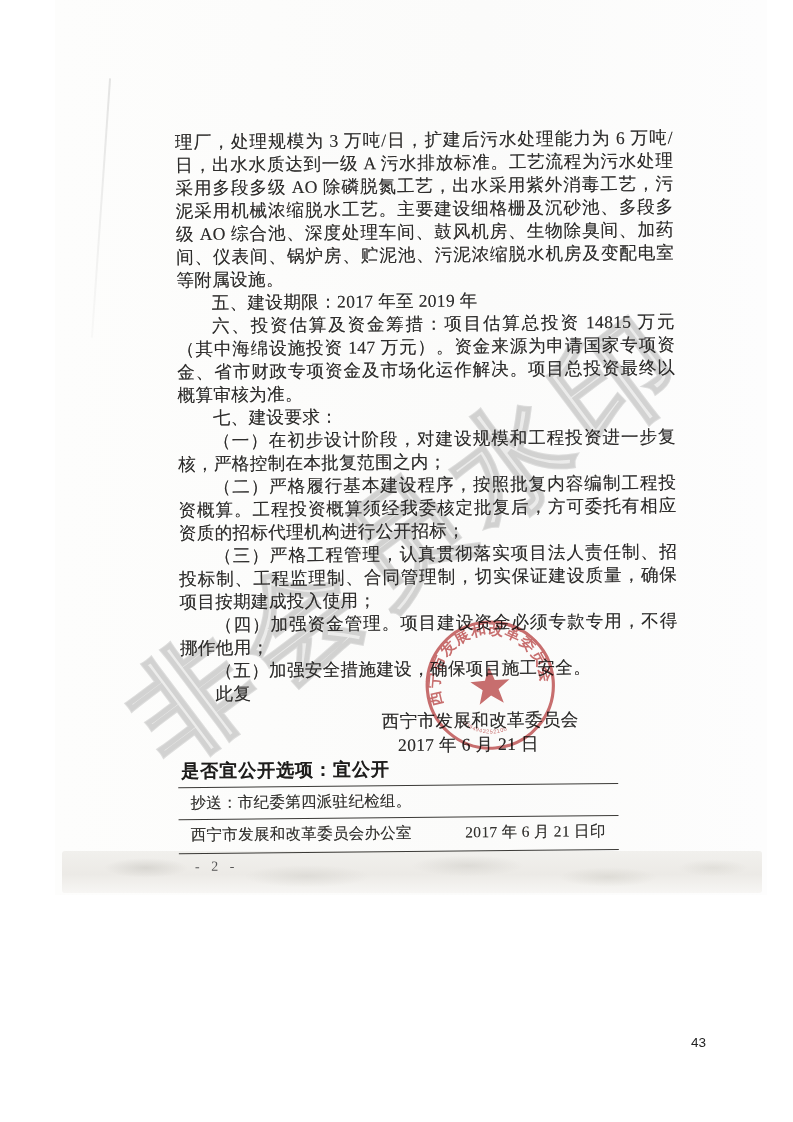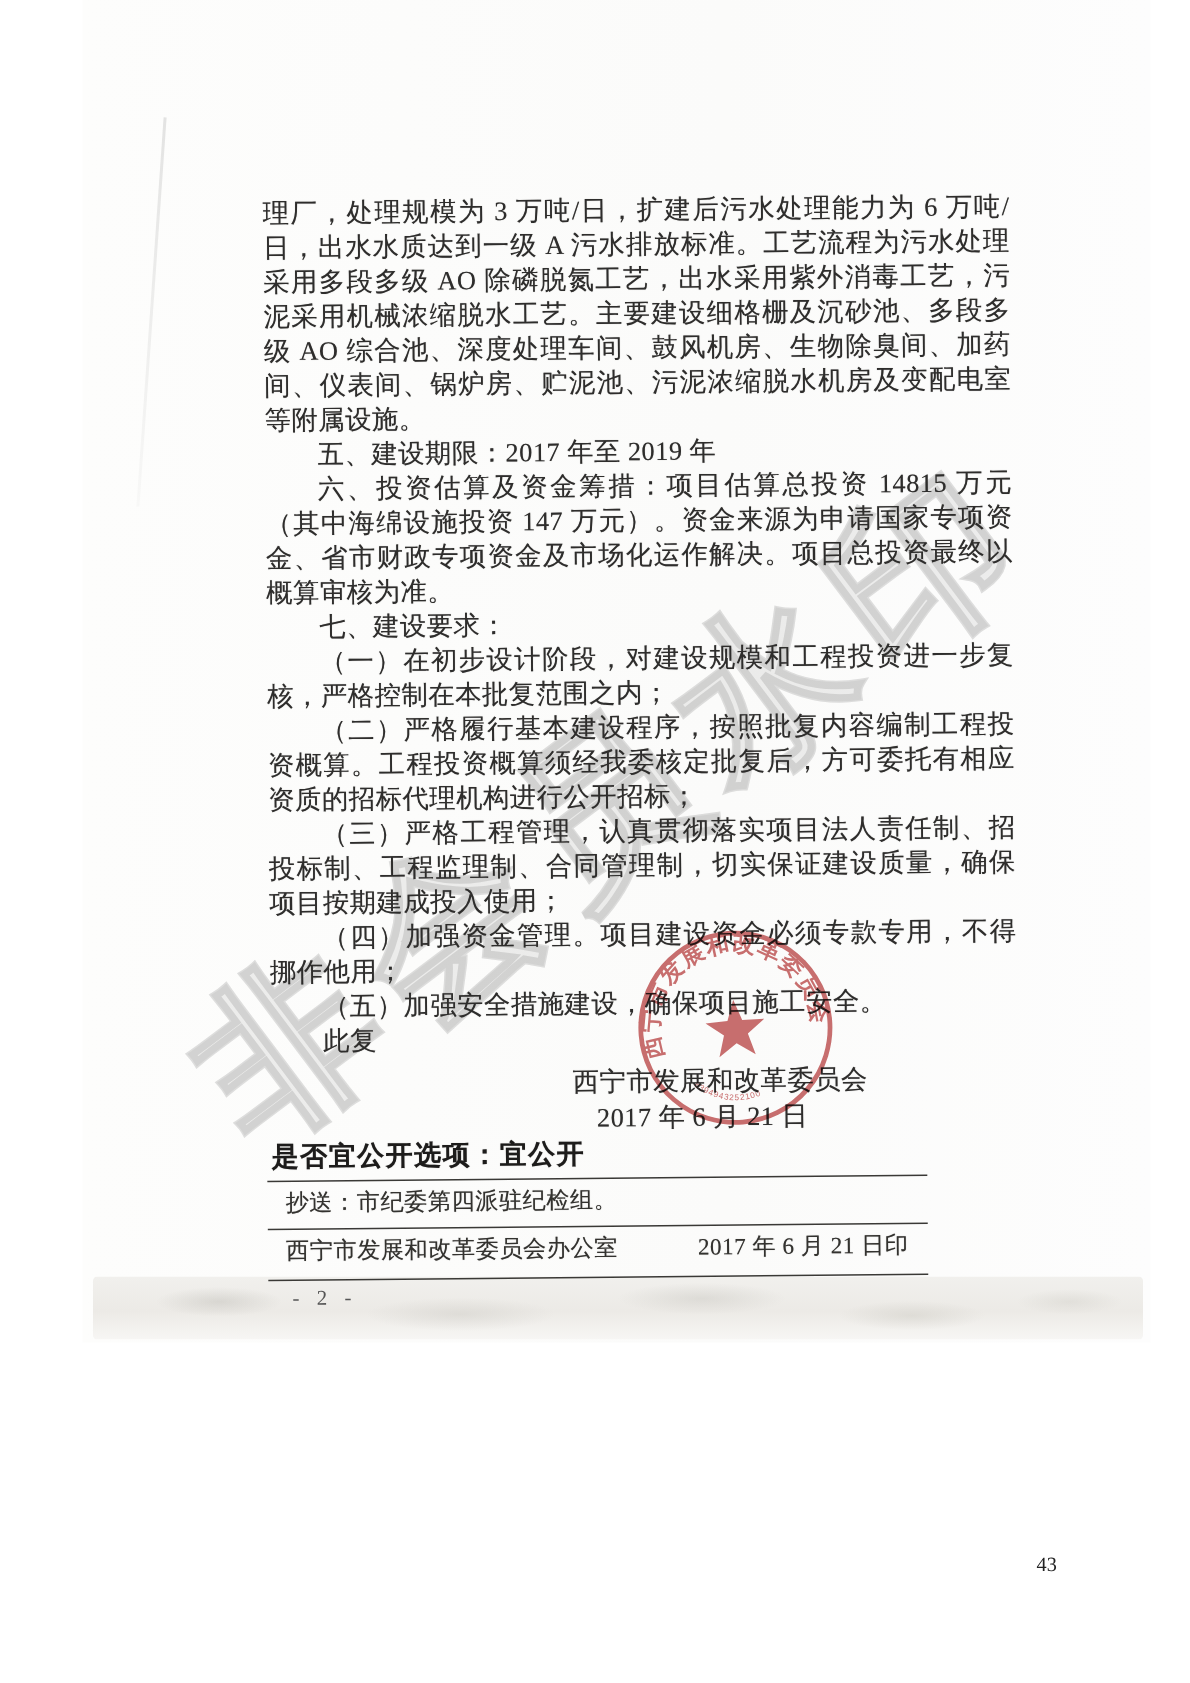--- a/index.html
+++ b/index.html
@@ -97,21 +97,21 @@
   }
   
   .seal{
     position:absolute;left:419px;top:617px;width:138px;height:138px;
     opacity:0.88;mix-blend-mode:multiply;
     transform:rotate(-4deg);
   }
   
   .corner-num{
     position:absolute;left:691px;top:1035px;
-    font-family:Liberation Serif, serif;
+    font-family:Liberation Sans, sans-serif;
     font-size:13.5px;color:#222;
   }
 </style>
 </head>
 <body>
 
 <div class="scan-page">
 
   <div class="paper"></div>
   <div class="paper-left-edge"></div>

